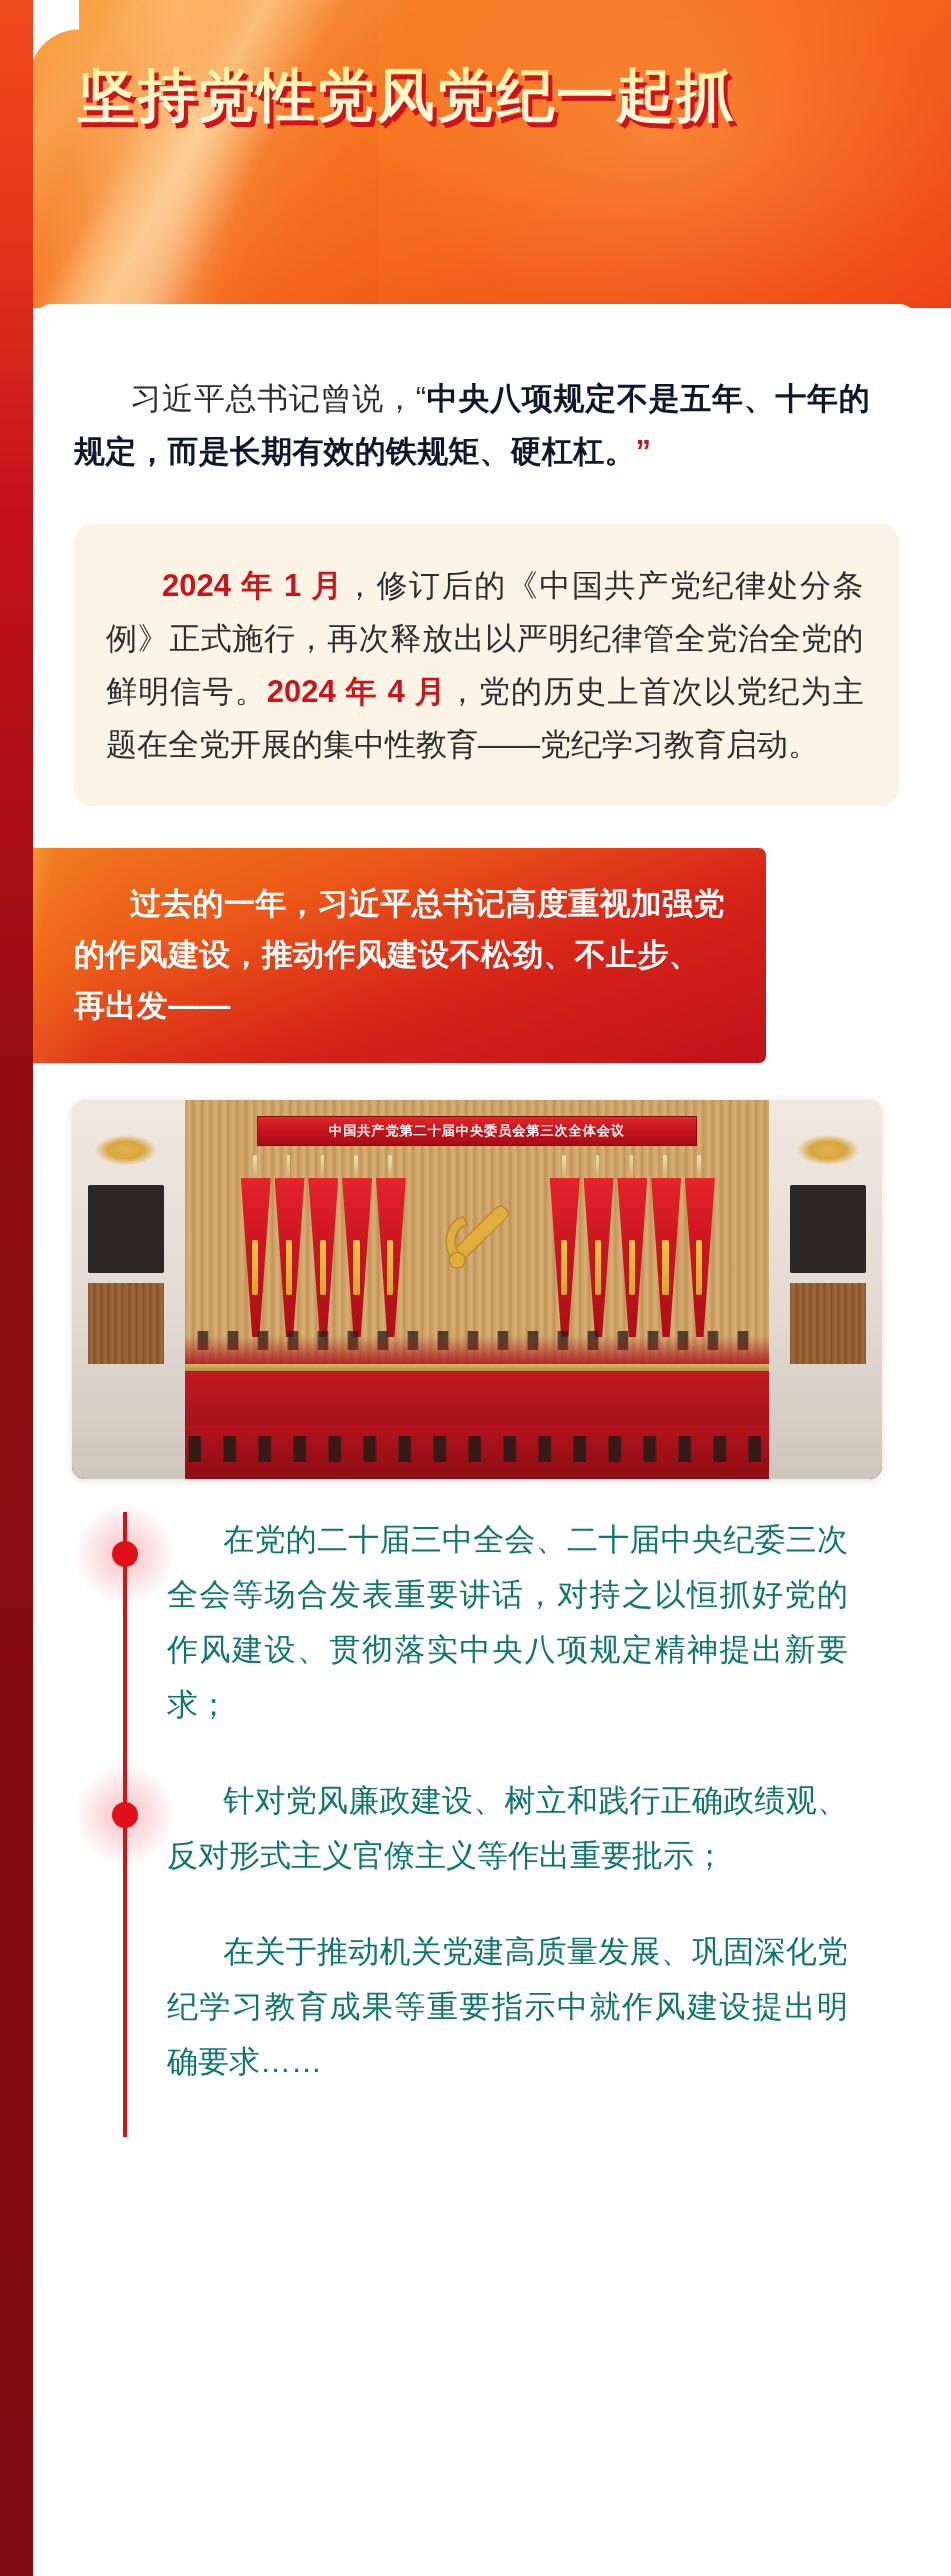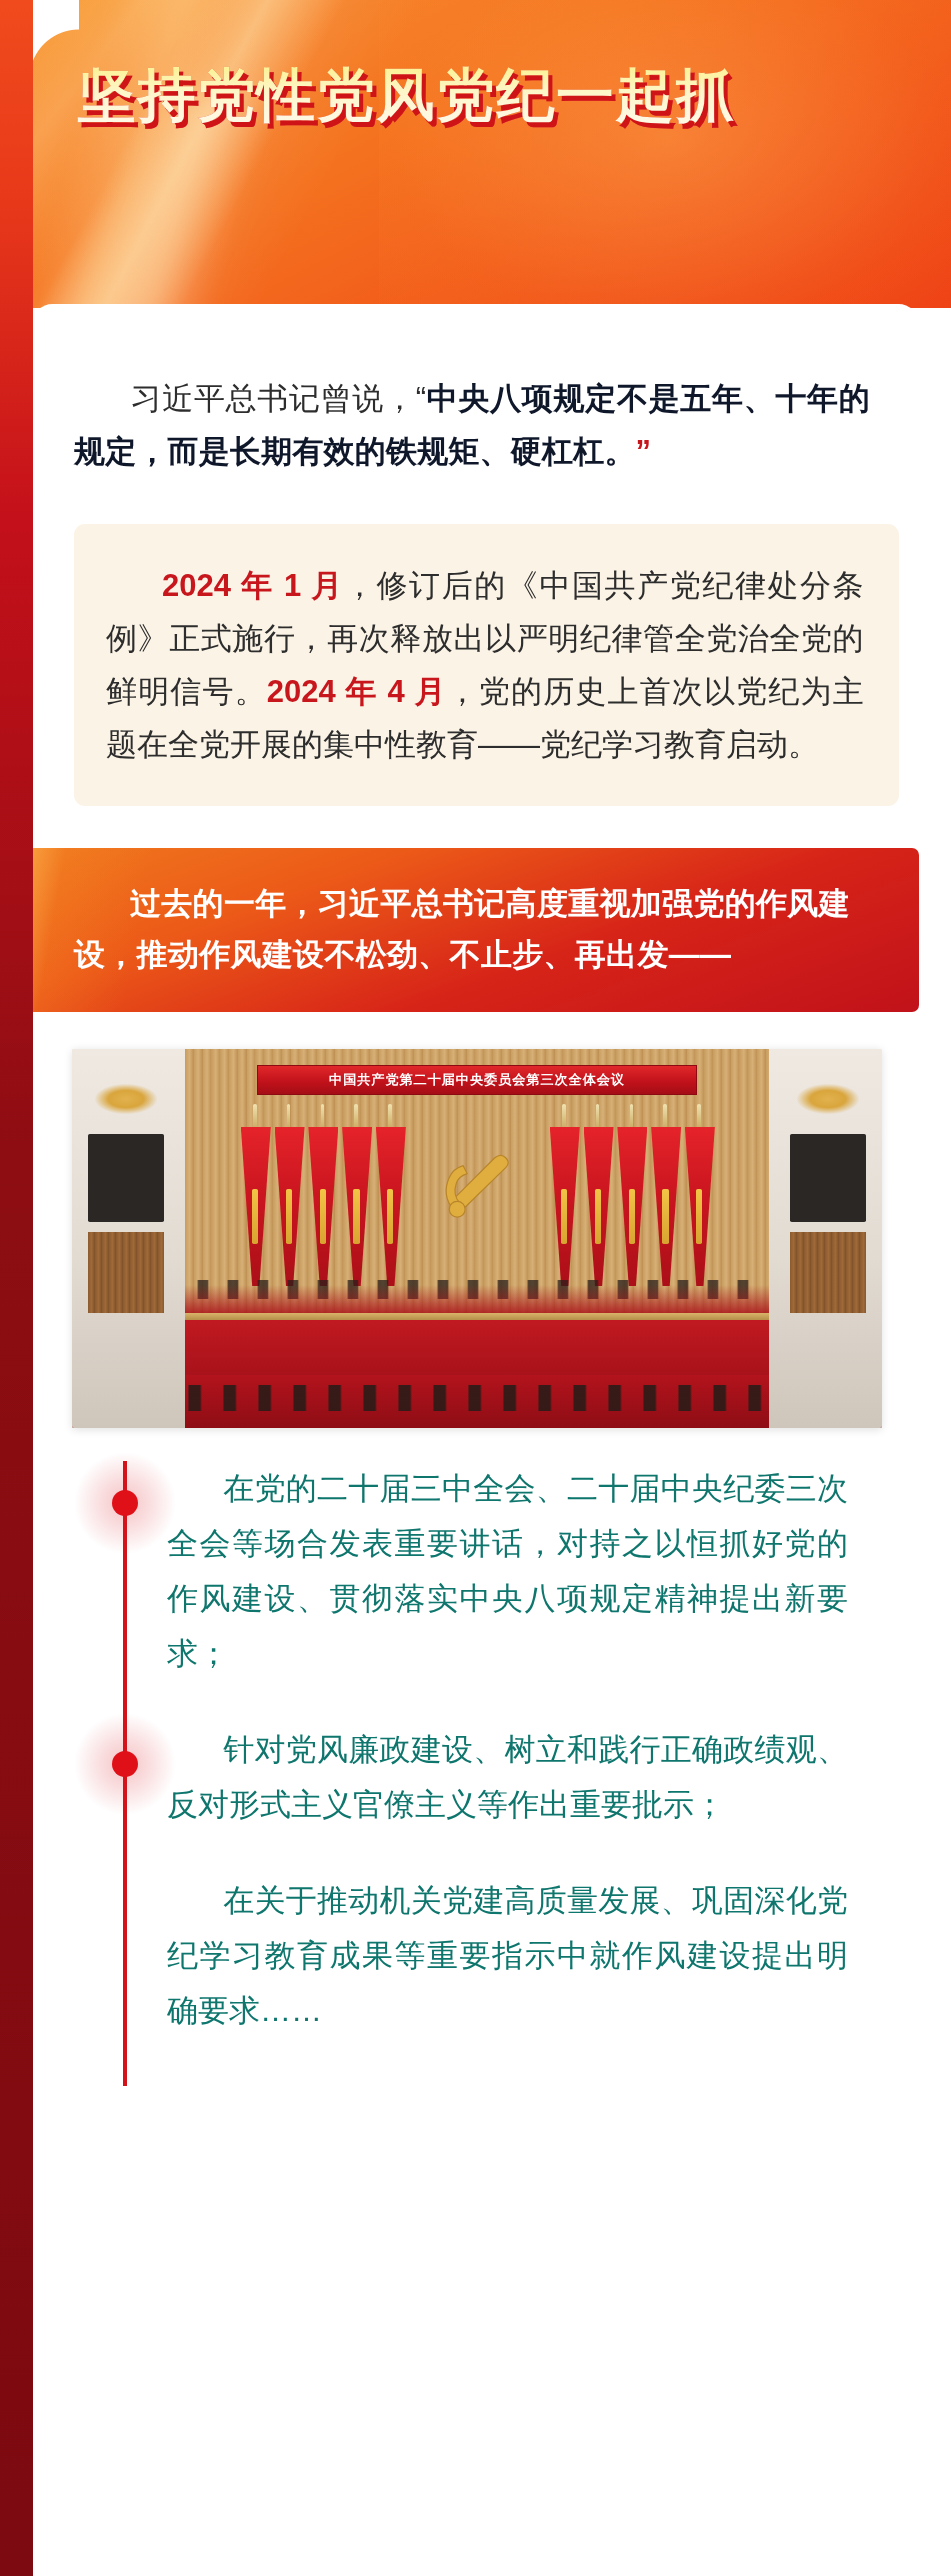--- a/index.html
+++ b/index.html
@@ -122,54 +122,54 @@
     color: #0f172a;
     font-weight: bold;
   }
   .q-mark { color: #c8161d; font-weight: bold; }
 
   
   .cream-box {
     margin: 46px 19.4px 0 41px;
     padding: 35px 35px 35px 32px;
     background: #fbf3e6;
-    border-radius: 11px;
+    border-radius: 18px;
     font-size: 31px;
     line-height: 53px;
     color: #2d2d2d;
     text-align: justify;
   }
   .cream-box .indent { display: inline-block; width: 56px; }
   .c-red { color: #c8161d; font-weight: bold; }
 
   
   .red-banner {
     position: relative;
     margin: 42px 19.4px 0 0;
     margin-left: -33px;
-    width: 919px;
+    width: 766px;
     padding: 30px 41px 32px 74px;
     background:
       linear-gradient(100deg, rgba(255,190,90,0.95) 0%, rgba(247,140,40,0.25) 7%, rgba(255,255,255,0) 16%),
       linear-gradient(160deg, #f07a1e 0%, #ec5a18 30%, #d72418 62%, #c1121a 100%);
     color: #ffffff;
     font-weight: bold;
     font-size: 31px;
     line-height: 51px;
     letter-spacing: 0.3px;
     border-radius: 0 7px 7px 0;
   }
   .red-banner .indent { display: inline-block; width: 56px; }
 
   
   .photo-wrap {
     margin: 37px 35px 0 39px;
     width: 810px;
     height: 379px;
-    border-radius: 2px;
+    border-radius: 13px;
     overflow: hidden;
     position: relative;
     box-shadow: 0 1.8px 8.8px rgba(0,0,0,0.12);
   }
   .photo {
     position: absolute; inset: 0;
     background: linear-gradient(180deg, #e8e3dd 0%, #ddd6cc 100%);
   }
   
   .ph-wall-l { position:absolute; left:0; top:0; width:113px; height:100%;

